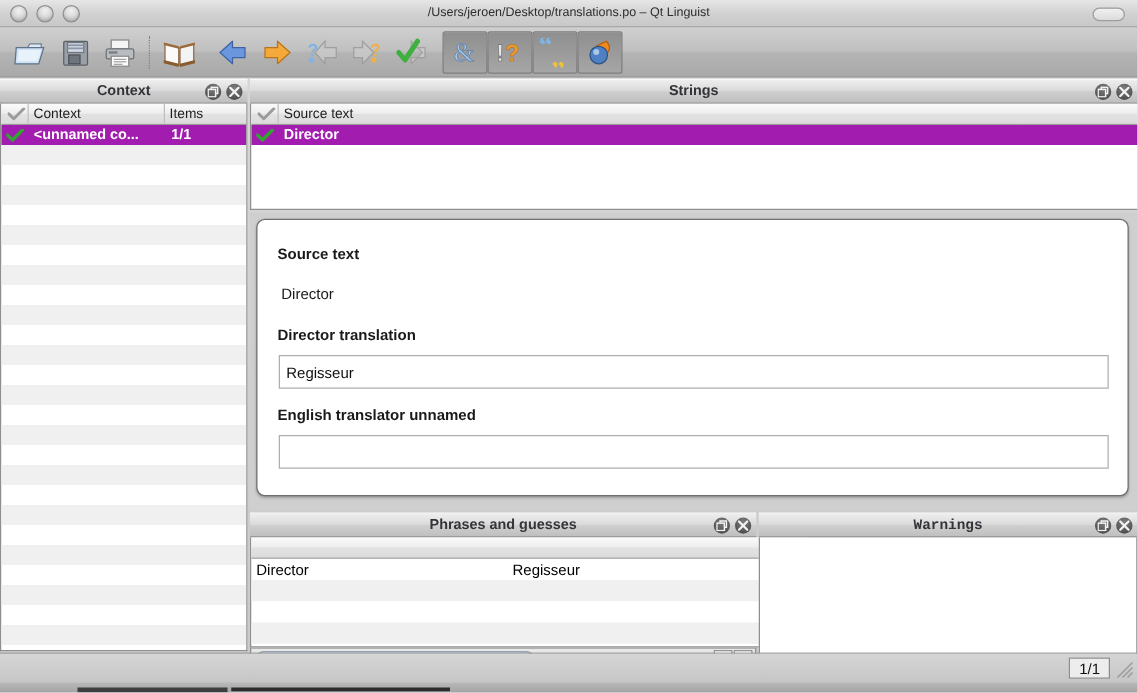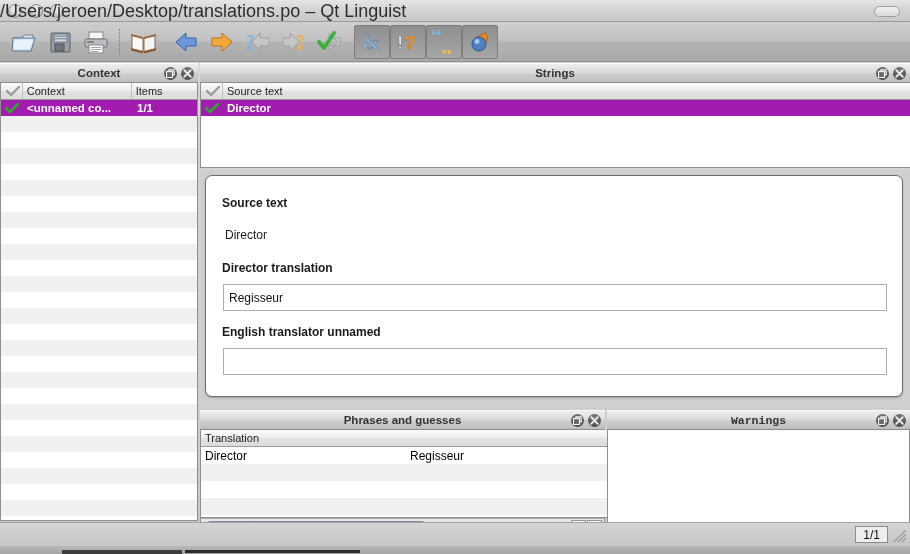--- a/index.html
+++ b/index.html
@@ -27,22 +27,22 @@
   }
   .lights { position: absolute; left: 8px; top: 4px; display: flex; gap: 7px; }
   .light {
     width: 14px; height: 14px; border-radius: 50%;
     background: radial-gradient(circle at 50% 32%, #f2f2f2 0%, #dadada 45%, #b6b6b6 75%, #9a9a9a 100%);
     border: 1px solid #8e8e8e;
     box-sizing: border-box;
   }
   .title-text {
     position: absolute; left: 0; top: 0; width: 910px; height: 22px;
-    line-height: 22px; text-align: left;
-    font-size: 18px; color: #2e2e2e;
+    line-height: 22px; text-align: center;
+    font-size: 10px; color: #2e2e2e;
     font-family: "Liberation Sans", sans-serif;
   }
   .tb-pill {
     position: absolute; right: 10px; top: 6px;
     width: 26px; height: 11px; border-radius: 6px;
     background: linear-gradient(to bottom, #f0f0f0, #dcdcdc);
     border: 1px solid #9d9d9d;
     box-sizing: border-box;
   }
 
@@ -504,21 +504,20 @@
         <div class="dockbtn">
           <svg width="9" height="9" viewBox="0 0 9 9">
             <path d="M1.2 1.2 L7.8 7.8 M7.8 1.2 L1.2 7.8" stroke="#f2f2f2" stroke-width="1.8" stroke-linecap="round"></path>
           </svg>
         </div>
       </div>
     </div>
 
     <div class="listview" id="phrases-list">
       <div class="hdr-row">
-        <div class="ph-hdr-cell" style="width:198px;border-right:none">Translation</div>
       </div>
 
       <div class="ph-row">
         <div class="ph-cell" style="width:205px">Director</div>
         <div class="ph-cell" style="width:198px">Regisseur</div>
       </div>
       <div class="ph-filler alt"></div>
       <div class="ph-filler"></div>
       <div class="ph-filler alt"></div>
     </div>

